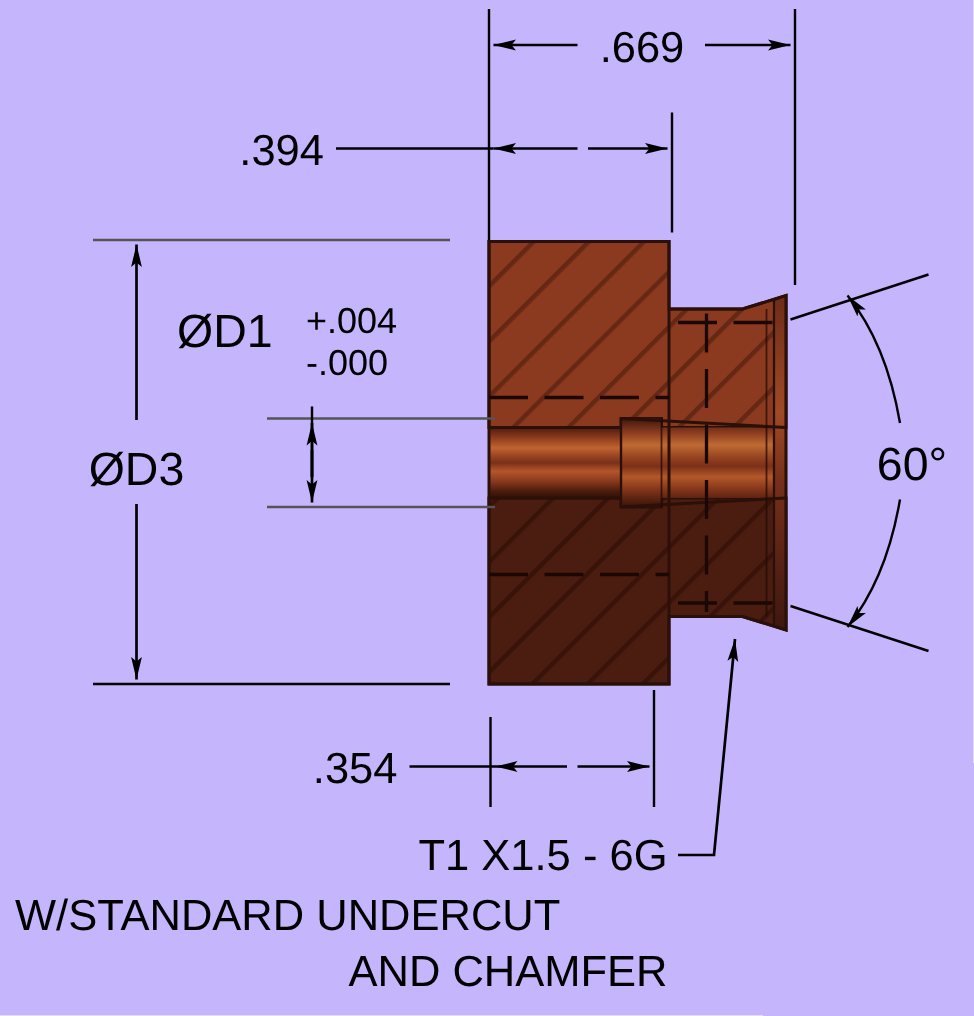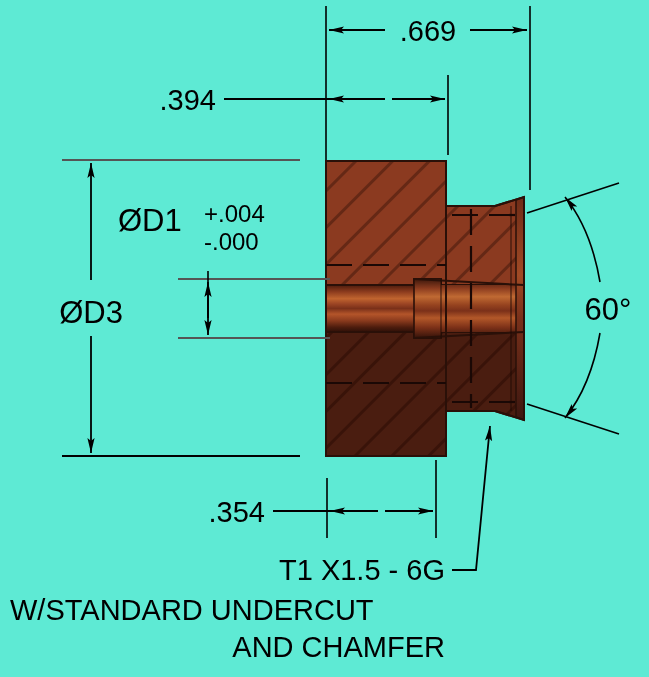--- a/index.html
+++ b/index.html
@@ -10,21 +10,21 @@
   body {
     width: 649px;
     height: 677px;
     font-family: "Liberation Sans", sans-serif;
     overflow: hidden;
   }
   #drawing-root {
     position: relative;
     width: 649px;
     height: 677px;
-    background: #5eead4;
+    background: #c4b5fd;
   }
   svg.cad {
     position: absolute;
     top: 0;
     left: 0;
     width: 649px;
     height: 677px;
     display: block;
   }
   text.dim {

